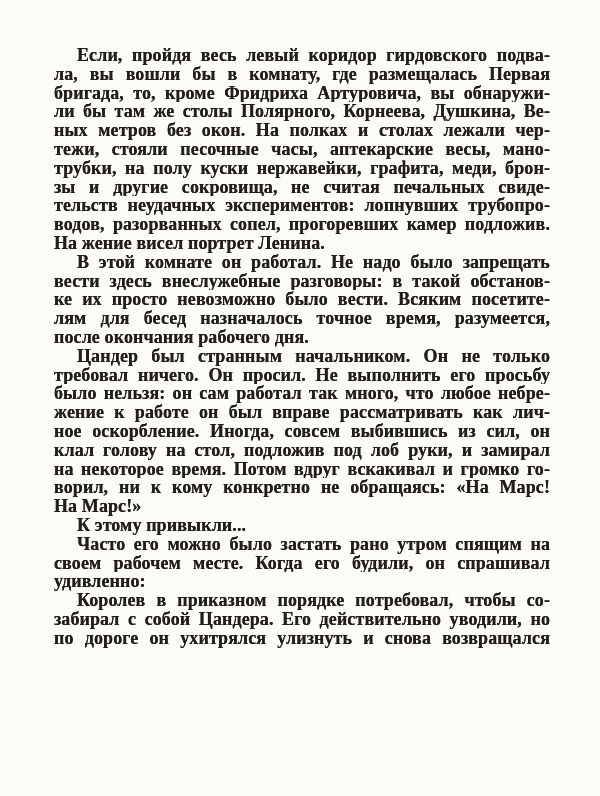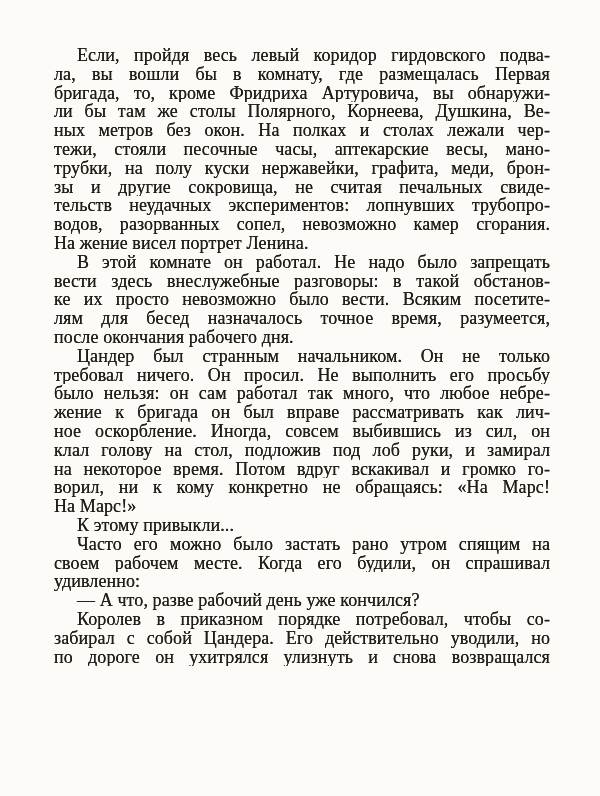--- a/index.html
+++ b/index.html
@@ -12,20 +12,21 @@
     background: var(--paper, #fcfbf7);
     font-family: "Liberation Serif", "DejaVu Serif", serif;
     color: var(--ink, #221f1b);
   }
   .page {
     position: relative;
     width: 600px;
     height: 687px;
     overflow: hidden;
     background: var(--paper, #fcfbf7);
+    font-weight: bold;
   }
   .text-block {
     position: absolute;
     left: 54px;
     top: 46px;
     width: 496px;
     font-size: 18px;
     line-height: 18.8px;
     letter-spacing: 0.1px;
     text-shadow: 0 0 0.45px currentColor; 
@@ -62,52 +63,49 @@
       <div class="paragraph">
         <div class="line indent">Если, пройдя весь левый коридор гирдовского подва-</div>
         <div class="line">ла, вы вошли бы в комнату, где размещалась Первая</div>
         <div class="line">бригада, то, кроме Фридриха Артуровича, вы обнаружи-</div>
         <div class="line">ли бы там же столы Полярного, Корнеева, Душкина, Ве-</div>
         <div class="line">ных метров без окон. На полках и столах лежали чер-</div>
         <div class="line">тежи, стояли песочные часы, аптекарские весы, мано-</div>
         <div class="line">трубки, на полу куски нержавейки, графита, меди, брон-</div>
         <div class="line">зы и другие сокровища, не считая печальных свиде-</div>
         <div class="line">тельств неудачных экспериментов: лопнувших трубопро-</div>
-        <div class="line">водов, разорванных сопел, невозможно камер сгорания.</div>
+        <div class="line">водов, разорванных сопел, прогоревших камер подложив.</div>
         <div class="line last">На жение висел портрет Ленина.</div>
       </div>
       <div class="paragraph">
         <div class="line indent">В этой комнате он работал. Не надо было запрещать</div>
         <div class="line">вести здесь внеслужебные разговоры: в такой обстанов-</div>
         <div class="line">ке их просто невозможно было вести. Всяким посетите-</div>
         <div class="line">лям для бесед назначалось точное время, разумеется,</div>
         <div class="line last">после окончания рабочего дня.</div>
       </div>
       <div class="paragraph">
         <div class="line indent">Цандер был странным начальником. Он не только</div>
         <div class="line">требовал ничего. Он просил. Не выполнить его просьбу</div>
         <div class="line">было нельзя: он сам работал так много, что любое небре-</div>
-        <div class="line">жение к бригада он был вправе рассматривать как лич-</div>
+        <div class="line">жение к работе он был вправе рассматривать как лич-</div>
         <div class="line">ное оскорбление. Иногда, совсем выбившись из сил, он</div>
         <div class="line">клал голову на стол, подложив под лоб руки, и замирал</div>
         <div class="line">на некоторое время. Потом вдруг вскакивал и громко го-</div>
         <div class="line">ворил, ни к кому конкретно не обращаясь: «На Марс!</div>
         <div class="line last">На Марс!»</div>
       </div>
       <div class="paragraph">
         <div class="line indent last">К этому привыкли...</div>
       </div>
       <div class="paragraph">
         <div class="line indent">Часто его можно было застать рано утром спящим на</div>
         <div class="line">своем рабочем месте. Когда его будили, он спрашивал</div>
         <div class="line last">удивленно:</div>
       </div>
       <div class="paragraph">
-        <div class="line indent last">— А что, разве рабочий день уже кончился?</div>
-      </div>
-      <div class="paragraph">
         <div class="line indent">Королев в приказном порядке потребовал, чтобы со-</div>
         <div class="line">забирал с собой Цандера. Его действительно уводили, но</div>
         <div class="line">по дороге он ухитрялся улизнуть и снова возвращался</div>
       </div>
     </main>
   <div class="page-number">212</div>
 </div>
 
 </body></html>

